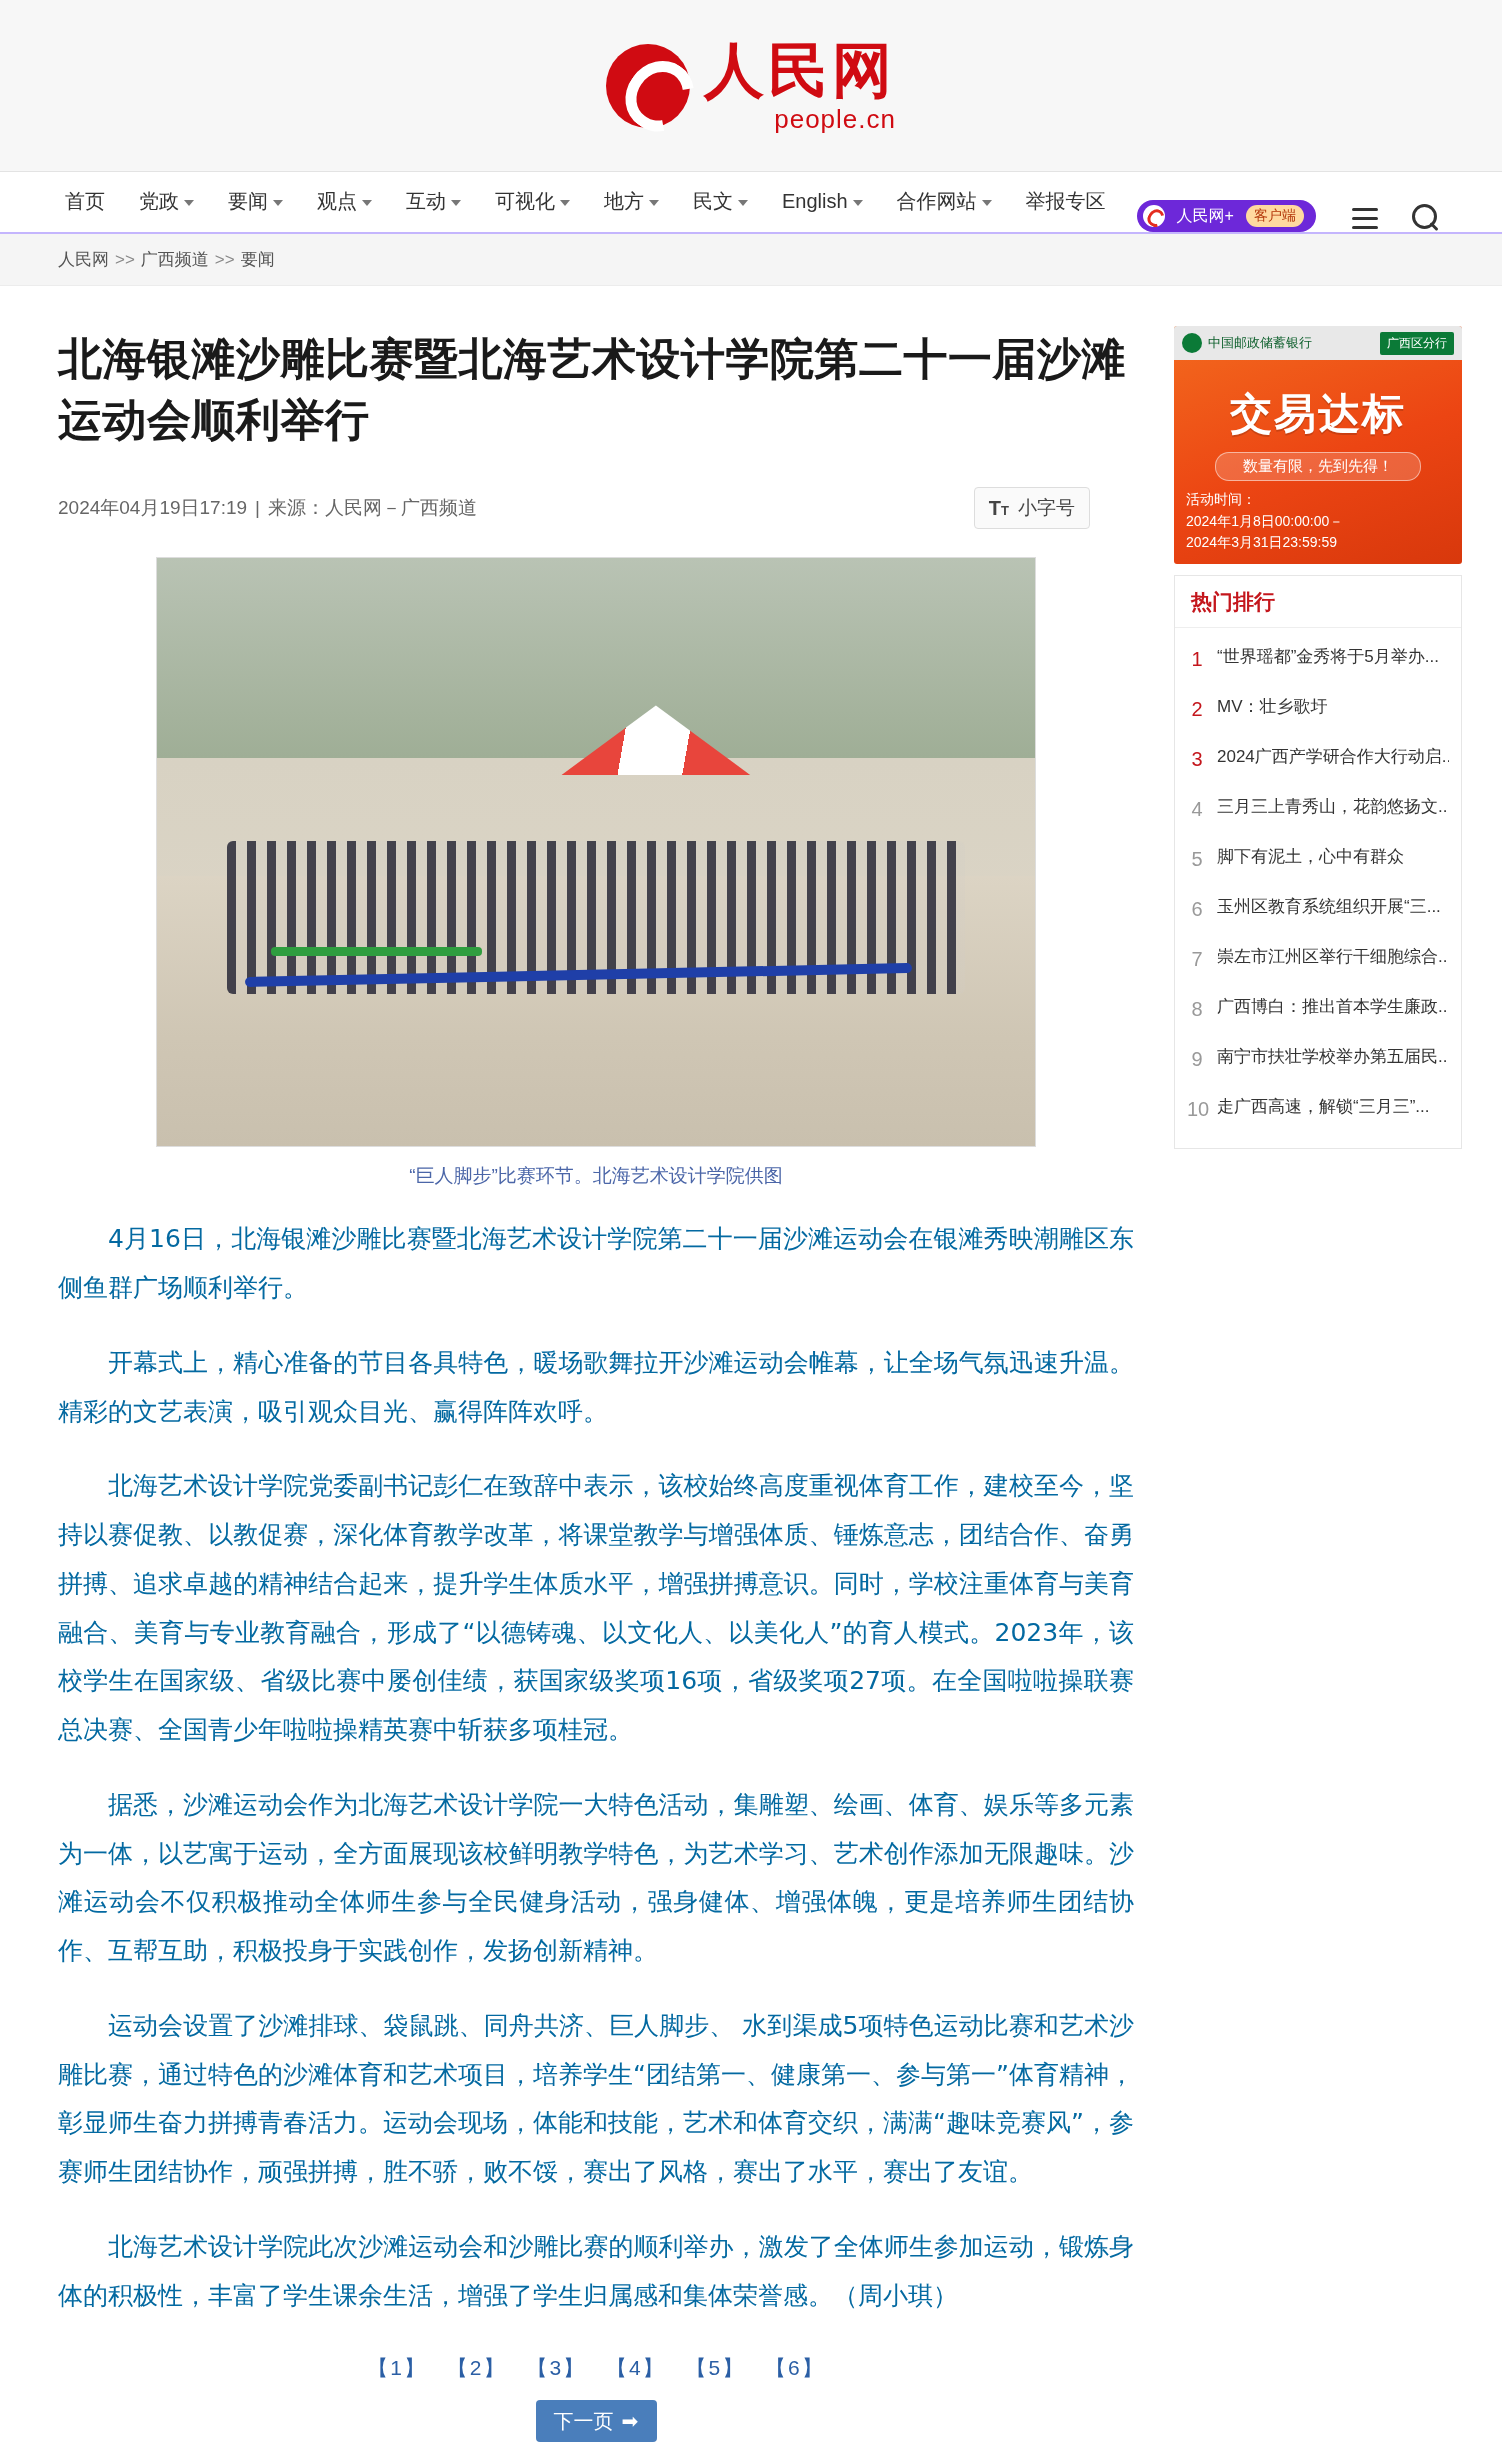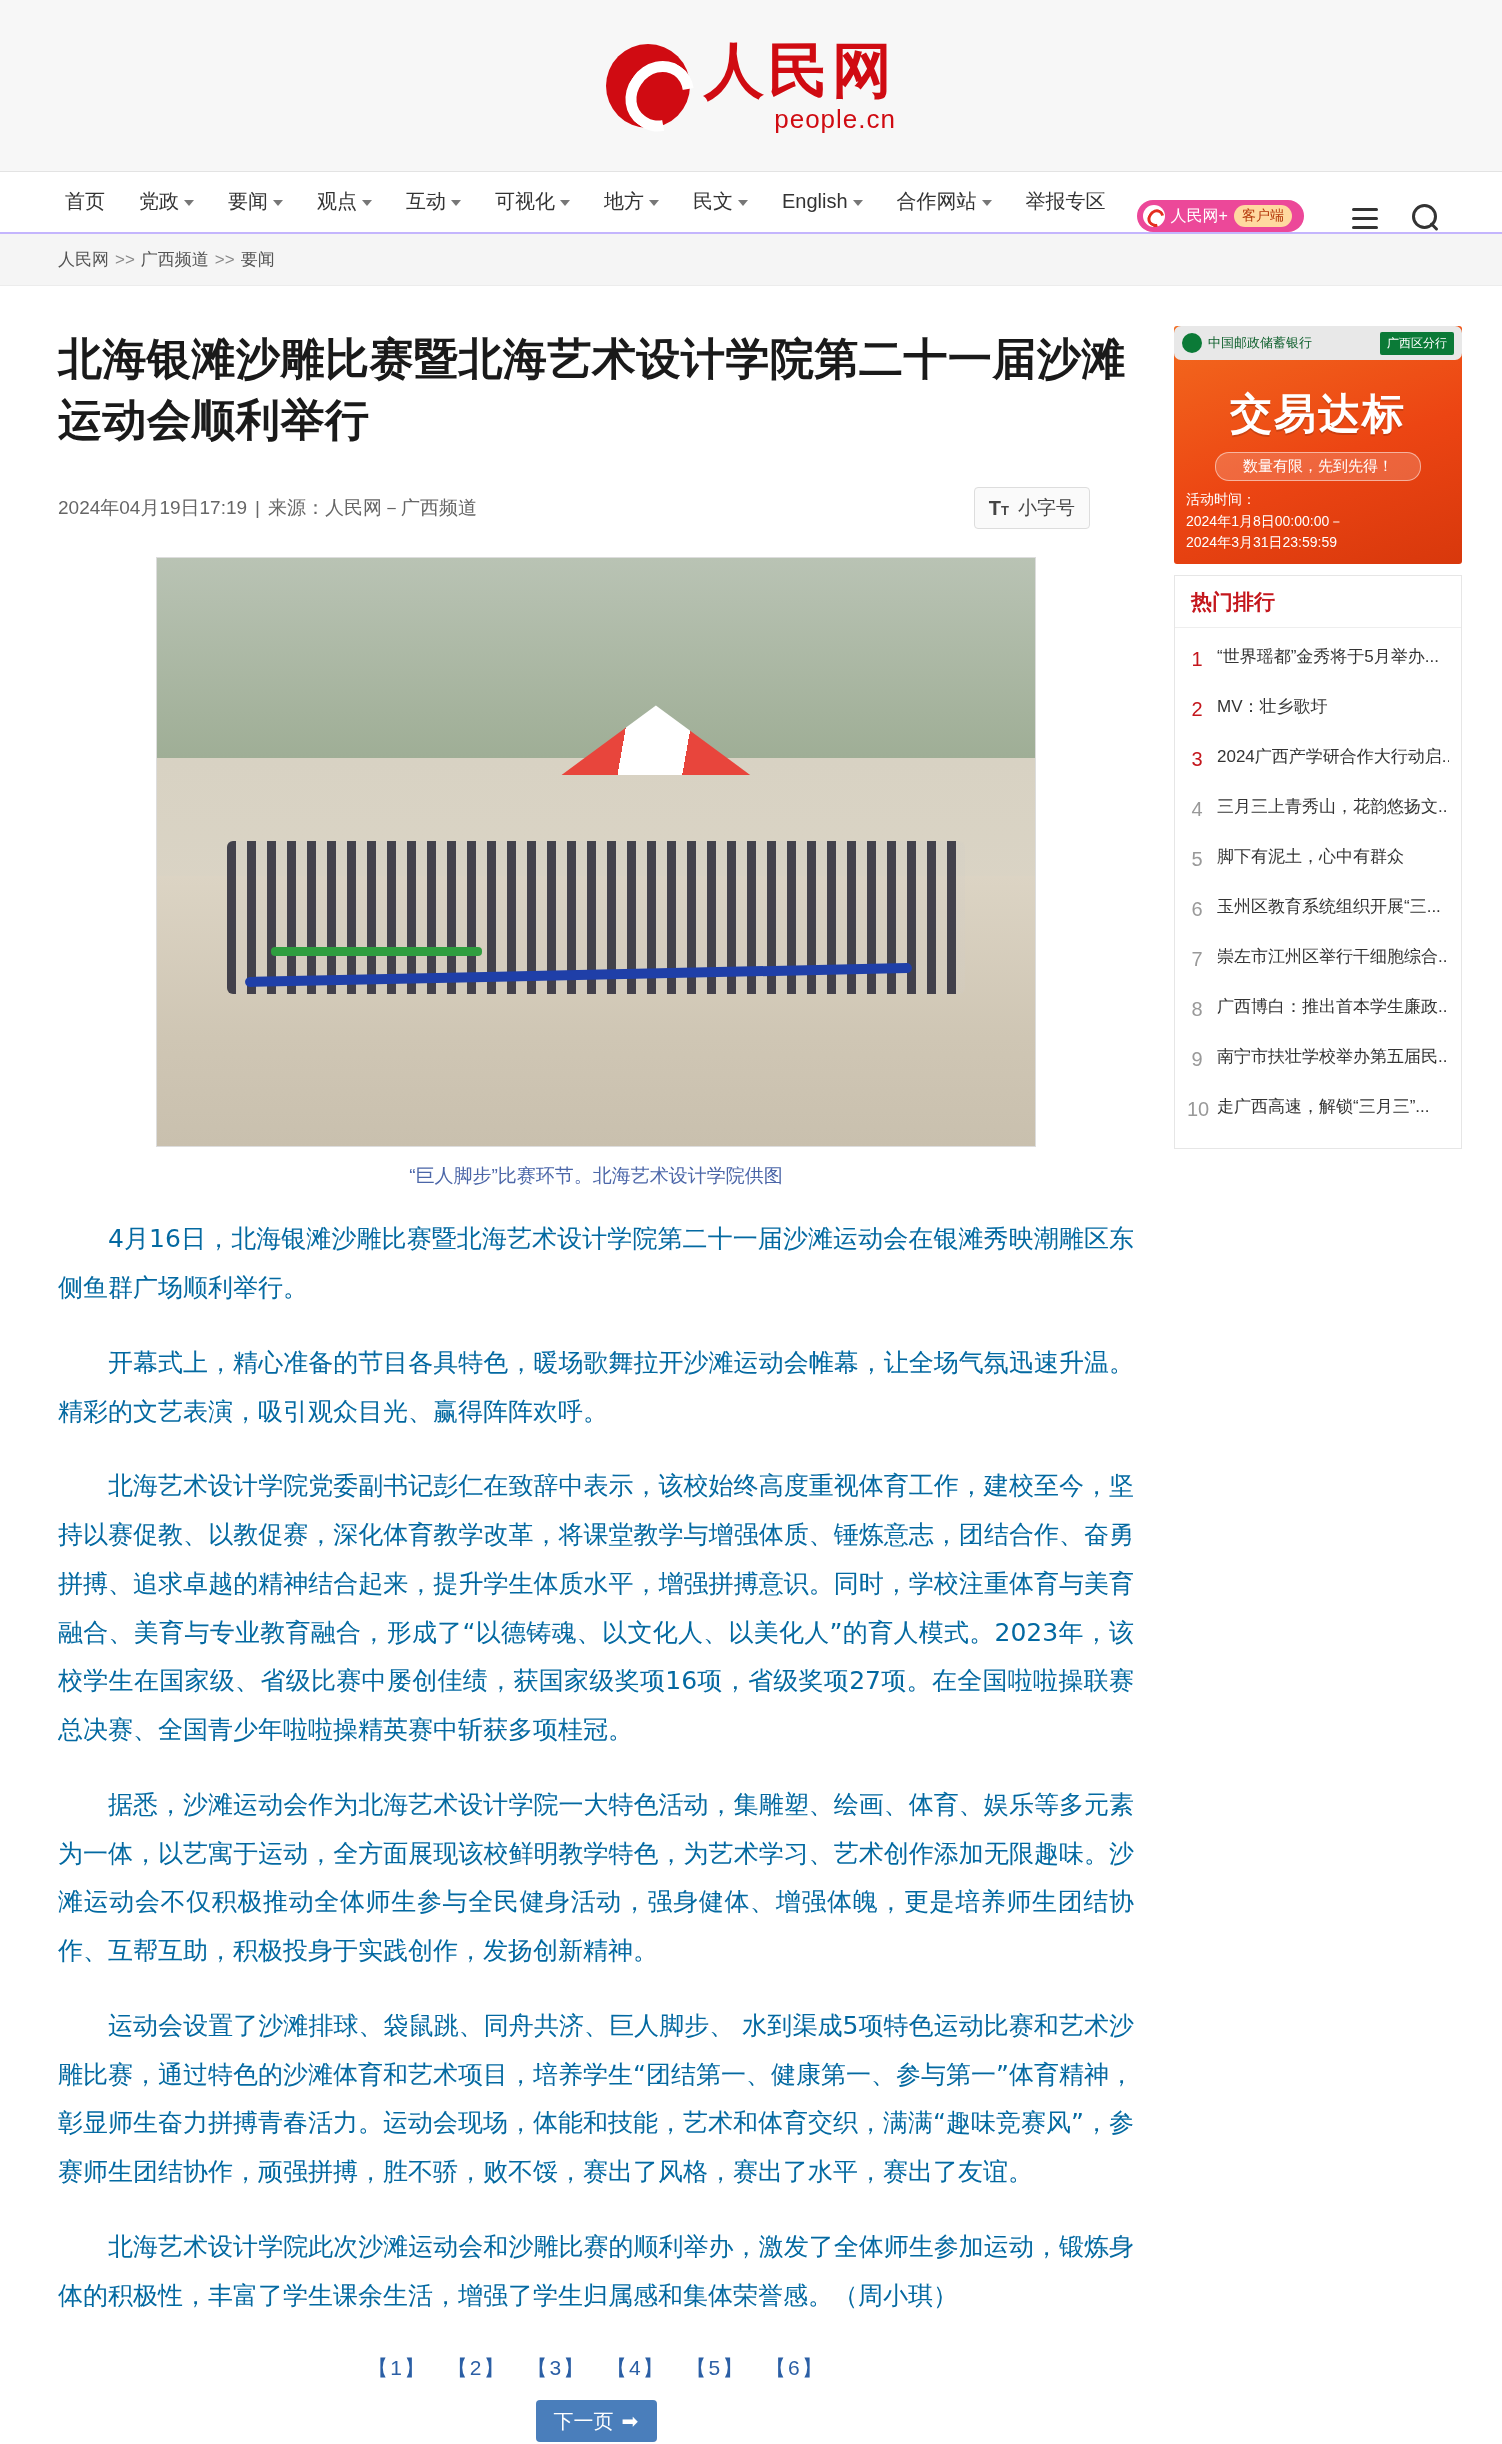--- a/index.html
+++ b/index.html
@@ -65,22 +65,22 @@
     height:62px; display:flex; align-items:center; gap:5px;
     cursor:pointer; white-space:nowrap;
   }
   .caret {
     width:0;height:0;border-left:5px solid transparent;border-right:5px solid transparent;
     border-top:6px solid #777; display:inline-block; margin-top:3px;
   }
   .nav-app {
     margin-left: 14px;
     display:flex; align-items:center;
-    background:#ec4899; color:#fff;
-    border-radius: 16px; height:32px; padding:0 12px 0 6px; font-size:16px; gap:6px;
+    background:#6d28d9; color:#fff;
+    border-radius: 16px; height:32px; padding:0 12px 0 6px; font-size:16px; gap:12px;
   }
   .nav-app .dot {
     width:22px;height:22px;border-radius:50%;background:#fff;display:inline-block;position:relative;
   }
   .nav-app .dot::after{
     content:"";position:absolute;left:5px;top:4px;width:10px;height:12px;
     border:3px solid #e42d20;border-radius:50% 50% 45% 45%;border-right-color:transparent;transform:rotate(30deg);
   }
   .nav-app .pill{ background:#ffd9a0; color:#b4380b; border-radius:11px; padding:2px 8px; font-size:14px;}
   .nav-right { margin-left:auto; display:flex; align-items:center; gap:34px; padding-right:14px;}
@@ -189,21 +189,21 @@
   }
 
   
   .ad {
     width: 288px; height: 238px; border-radius:3px; overflow:hidden; position:relative;
     background: linear-gradient(160deg,#f36a1e 0%, #ec4513 55%, #d8380c 100%);
     color:#fff;
   }
   .ad-top {
     height: 34px; background:#e8e8e8; color:#0b5e2a; font-size:13px;
-    display:flex; align-items:center; gap:6px; padding:0 8px;border-radius:7px;
+    display:flex; align-items:center; gap:6px; padding:0 8px;
   }
   .ad-top .psbc-mark{ width:20px;height:20px;border-radius:50%;background:#0b7a37;}
   .ad-top .prov { margin-left:auto; background:#0b7a37;color:#fff;padding:3px 7px;border-radius:2px;font-size:12px;}
   .ad-title {
     font-size: 42px; font-weight:bold; text-align:center; margin-top: 26px;
     letter-spacing:2px; text-shadow: 0 2px 0 rgba(0,0,0,.15);
     font-family:"DejaVu Sans","Liberation Sans",sans-serif;
   }
   .ad-sub {
     margin: 10px auto 0 auto; width: 206px; text-align:center;

